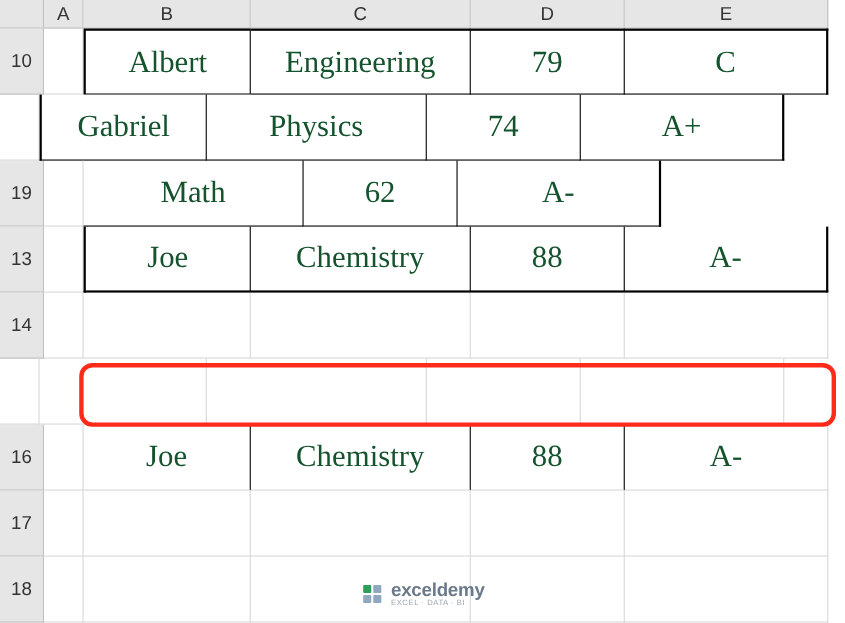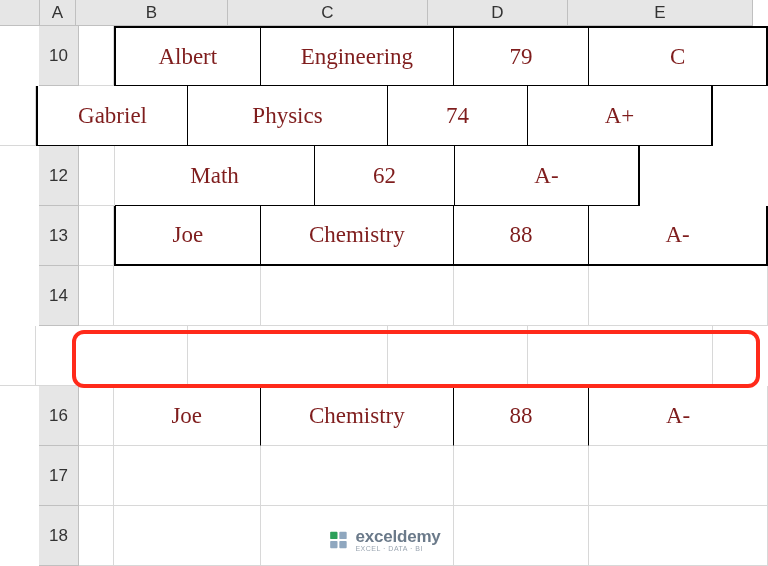--- a/index.html
+++ b/index.html
@@ -37,35 +37,34 @@
       border-right: 1px solid #c0c0c0;
       border-bottom: 1px solid #c0c0c0;
       display: flex;
       align-items: center;
       justify-content: center;
       font-family: 'Segoe UI', Arial, sans-serif;
       font-size: 17px;
       color: #333;
       width: 40px;
       flex-shrink: 0;
-      margin-left: 39px;
     }
     .row {
       display: flex;
       height: 60px;
     }
     .row.compact { height: 60px; }
     .cell {
       border-right: 1px solid #d8d8d8;
       border-bottom: 1px solid #d8d8d8;
       display: flex;
       align-items: center;
       justify-content: center;
-      font-size: 23px;
-      color: #7f1d1d;
+      font-size: 28px;
+      color: #14532d;
       position: relative;
     }
     .col-A { width: 36px; }
     .col-B { width: 152px; }
     .col-C { width: 200px; }
     .col-D { width: 140px; }
     .col-E { width: 185px; }
     .bordered-top { border-top: 2px solid #000; }
     .bordered-bottom { border-bottom: 2px solid #000; }
     .bordered-left { border-left: 2px solid #000; }
@@ -126,21 +125,21 @@
 
   <div class="row">
     <div class="cell col-A"></div>
     <div class="cell col-B bordered-left b-inner-right b-inner-bottom">Gabriel</div>
     <div class="cell col-C b-inner-right b-inner-bottom">Physics</div>
     <div class="cell col-D b-inner-right b-inner-bottom">74</div>
     <div class="cell col-E bordered-right b-inner-bottom">A+</div>
   </div>
 
   <div class="row">
-    <div class="row-header">12</div>
+    <div class="row-header">19</div>
     <div class="cell col-A"></div>
     <div class="cell col-C b-inner-right b-inner-bottom">Math</div>
     <div class="cell col-D b-inner-right b-inner-bottom">62</div>
     <div class="cell col-E bordered-right b-inner-bottom">A-</div>
   </div>
 
   <div class="row">
     <div class="row-header">13</div>
     <div class="cell col-A"></div>
     <div class="cell col-B bordered-left bordered-bottom b-inner-right">Joe</div>

